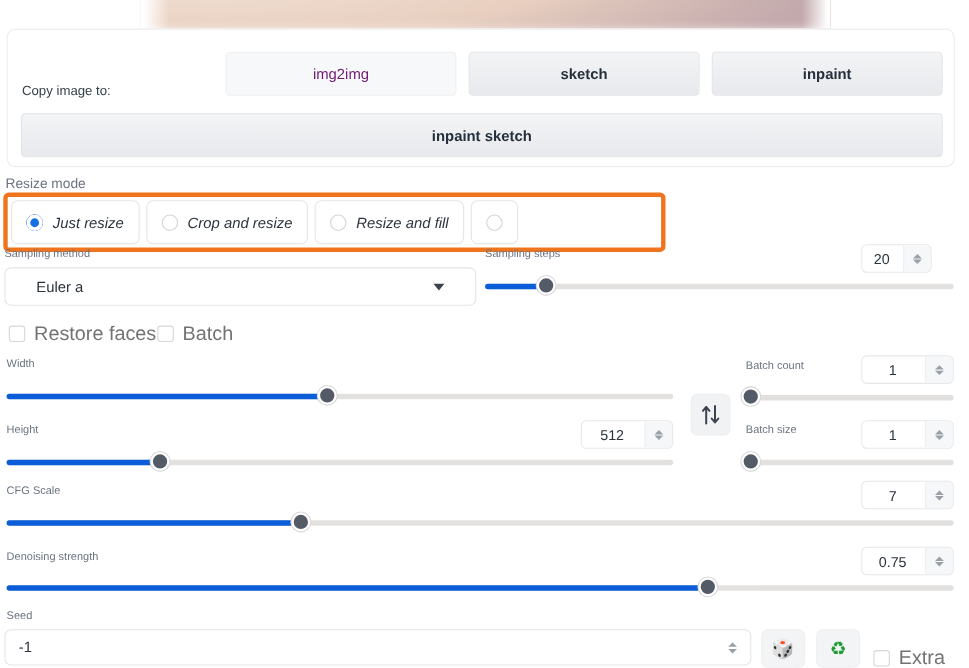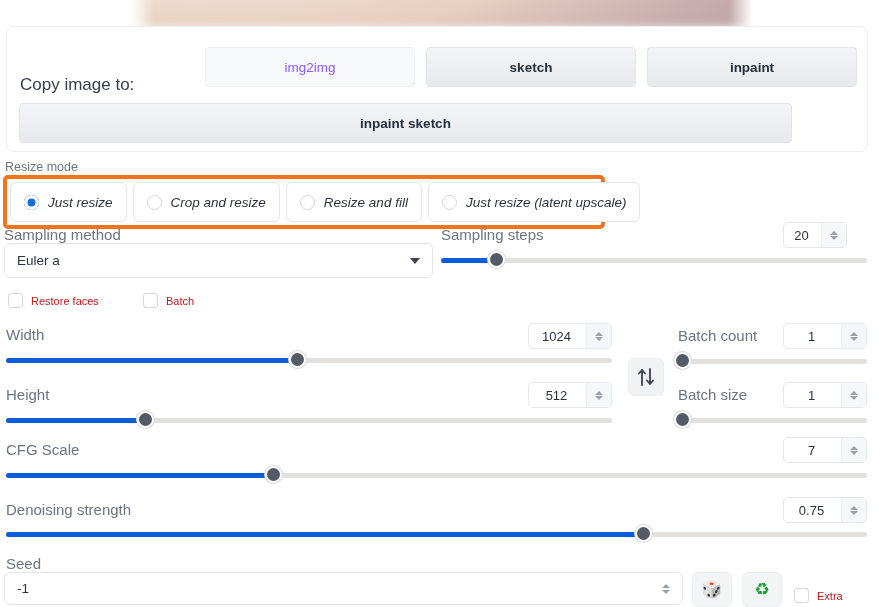--- a/index.html
+++ b/index.html
@@ -60,21 +60,21 @@
     height: 126px;
     background: #ffffff;
     border: 1px solid #ededf0;
     border-radius: 8px;
     box-sizing: border-box;
   }
   .copy-label {
     position: absolute;
     left: 13px;
     top: 48px;
-    font-size: 17px;
+    font-size: 12px;
     color: #36404a;
     white-space: nowrap;
   }
   .btn {
     position: absolute;
     box-sizing: border-box;
     border: 1px solid #e2e3e6;
     border-radius: 4px;
     background: linear-gradient(to bottom, #f3f4f6 0%, #e8e9ec 100%);
     color: #26303c;
@@ -83,28 +83,28 @@
     display: flex;
     align-items: center;
     justify-content: center;
     user-select: none;
     cursor: pointer;
     height: 40px;
   }
   .btn.disabled {
     background: #f7f8f9;
     border-color: #eeeff1;
-    color: #8b5cf6;
+    color: #701a75;
     font-weight: 400;
     cursor: default;
   }
   #btn-img2img  { left: 198px; top: 20px; width: 210px; }
   #btn-sketch   { left: 419px; top: 20px; width: 210px; }
   #btn-inpaint  { left: 640px; top: 20px; width: 210px; }
-  #btn-inpaint-sketch { left: 12px; top: 76px; width: 773px; }
+  #btn-inpaint-sketch { left: 12px; top: 76px; width: 838px; }
 
   
   .section-label {
     position: absolute;
     font-size: 12.5px;
     color: #6b7480;
     white-space: nowrap;
   }
   #resize-mode-label { left: 5px; top: 160px; }
 
@@ -151,21 +151,21 @@
   .radio-pill.checked .radio-dot {
     border: none;
     background: #1470e0;
     box-shadow: inset 0 0 0 3.5px #ffffff, inset 0 0 0 9px #1470e0;
   }
   .radio-text { font-size: 13.5px; color: #2c343d; }
 
   
   .lbl {
     position: absolute;
-    font-size: 15px;
+    font-size: 10px;
     color: #6b7480;
     white-space: nowrap;
   }
 
   
   .slider {
     position: absolute;
     height: 18px;
   }
   .slider .track {
@@ -247,36 +247,36 @@
     cursor: pointer;
   }
   .checkbox {
     width: 15px; height: 15px;
     border: 1px solid #d5d7db;
     border-radius: 3px;
     background: #fff;
     box-sizing: border-box;
     flex: 0 0 auto;
   }
-  .checkrow .ctext { font-size: 11px; color: #b91c1c; white-space: nowrap; }
+  .checkrow .ctext { font-size: 18px; color: #737373; white-space: nowrap; }
 
   
   .dropdown {
     position: absolute;
     left: 4px;
     top: 243px;
     width: 429px;
     height: 35px;
     box-sizing: border-box;
     border: 1px solid #e4e5e8;
     border-radius: 6px;
     background: #fff;
     display: flex;
     align-items: center;
-    padding: 0 12px;
+    padding: 0 28px;
     cursor: pointer;
   }
   .dropdown .dd-val { flex: 1; font-size: 13.5px; color: #2b333c; }
   .caret {
     width: 0; height: 0;
     border-left: 5px solid transparent;
     border-right: 5px solid transparent;
     border-top: 6px solid #3c434c;
   }
 
@@ -373,21 +373,20 @@
     <div class="radio-pill">
       <span class="radio-dot"></span>
       <span class="radio-text">Crop and resize</span>
     </div>
     <div class="radio-pill">
       <span class="radio-dot"></span>
       <span class="radio-text">Resize and fill</span>
     </div>
     <div class="radio-pill">
       <span class="radio-dot"></span>
-      <span class="radio-text">Just resize (latent upscale)</span>
     </div>
   </div>
 
   <div class="lbl" style="left:4px; top:226px;">Sampling method</div>
   <div class="dropdown">
     <span class="dd-val">Euler a</span>
     <span class="caret"></span>
   </div>
 
   <div class="lbl" style="left:441px; top:226px;">Sampling steps</div>
@@ -407,27 +406,20 @@
   <div class="checkrow" style="left:8px; top:293px;">
     <span class="checkbox"></span>
     <span class="ctext">Restore faces</span>
   </div>
   <div class="checkrow" style="left:143px; top:293px;">
     <span class="checkbox"></span>
     <span class="ctext">Batch</span>
   </div>
 
   <div class="lbl" style="left:6px; top:326px;text-align:right;">Width</div>
-  <div class="numbox" style="left:528px; top:323px; width:84px;">
-    <span class="val">1024</span>
-    <span class="spin">
-      <span class="up"></span>
-      <span class="dn"></span>
-    </span>
-  </div>
   <div class="slider" style="left:6px; top:351px; width:606px;">
     <div class="track"></div>
     <div class="fill" style="width: 48%;"></div>
     <div class="thumb" style="left: 48%;"></div>
   </div>
 
   <div class="lbl" style="left:6px; top:386px;">Height</div>
   <div class="numbox" style="left:528px; top:382px; width:84px;">
     <span class="val">512</span>
     <span class="spin">

